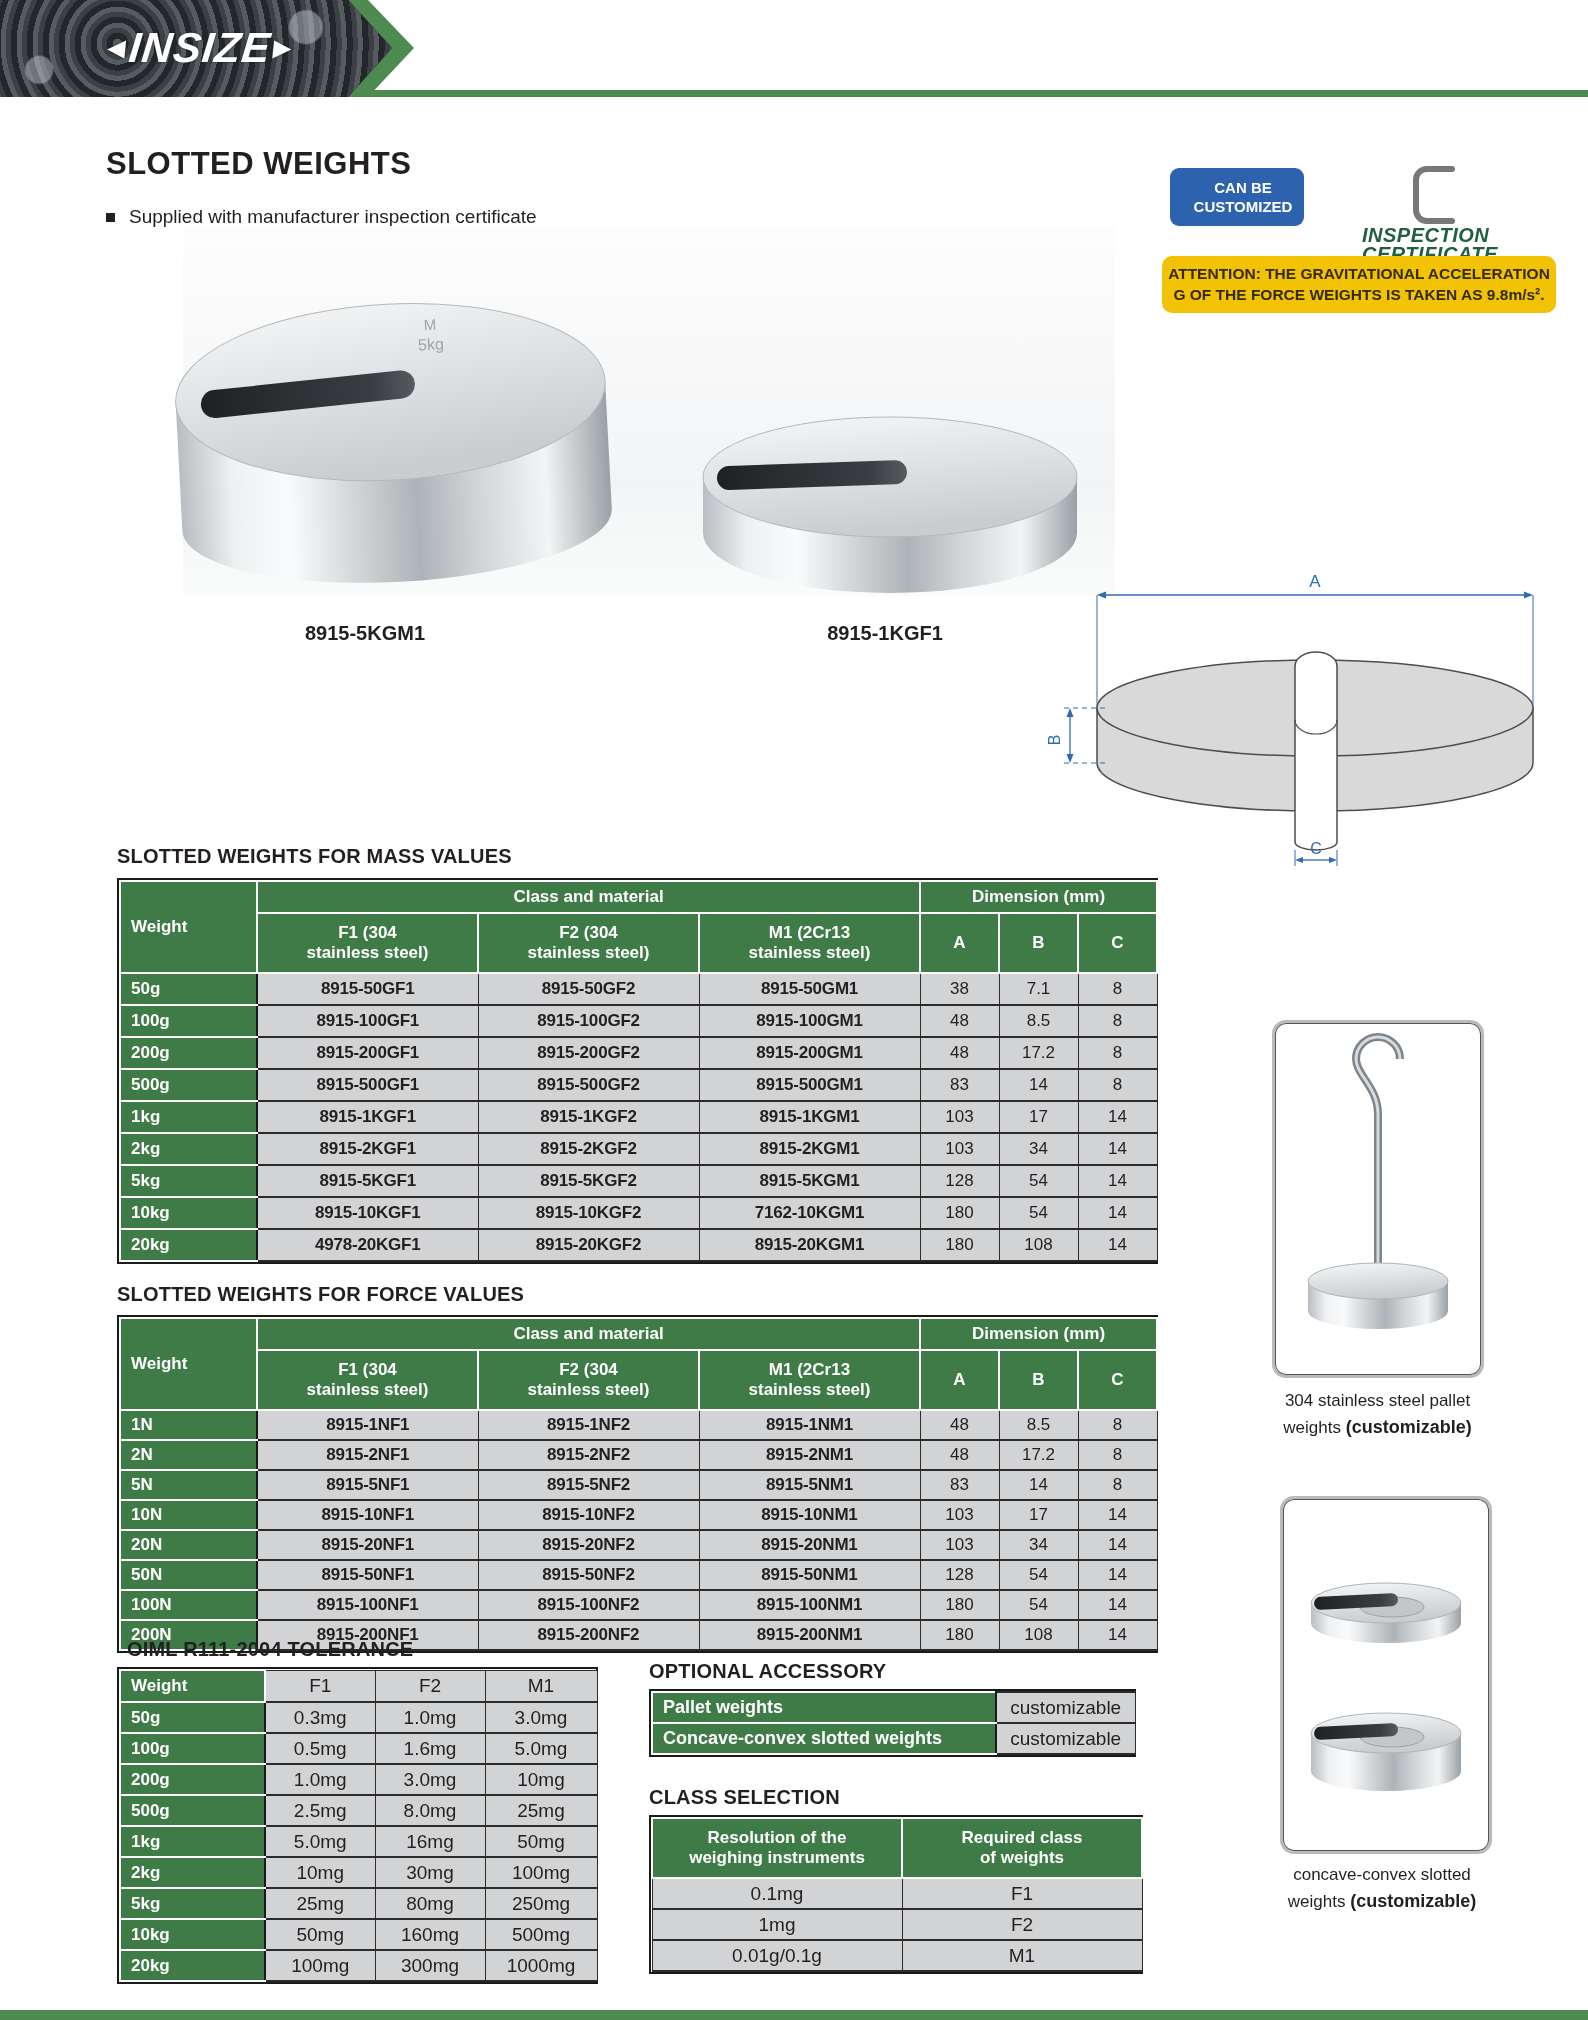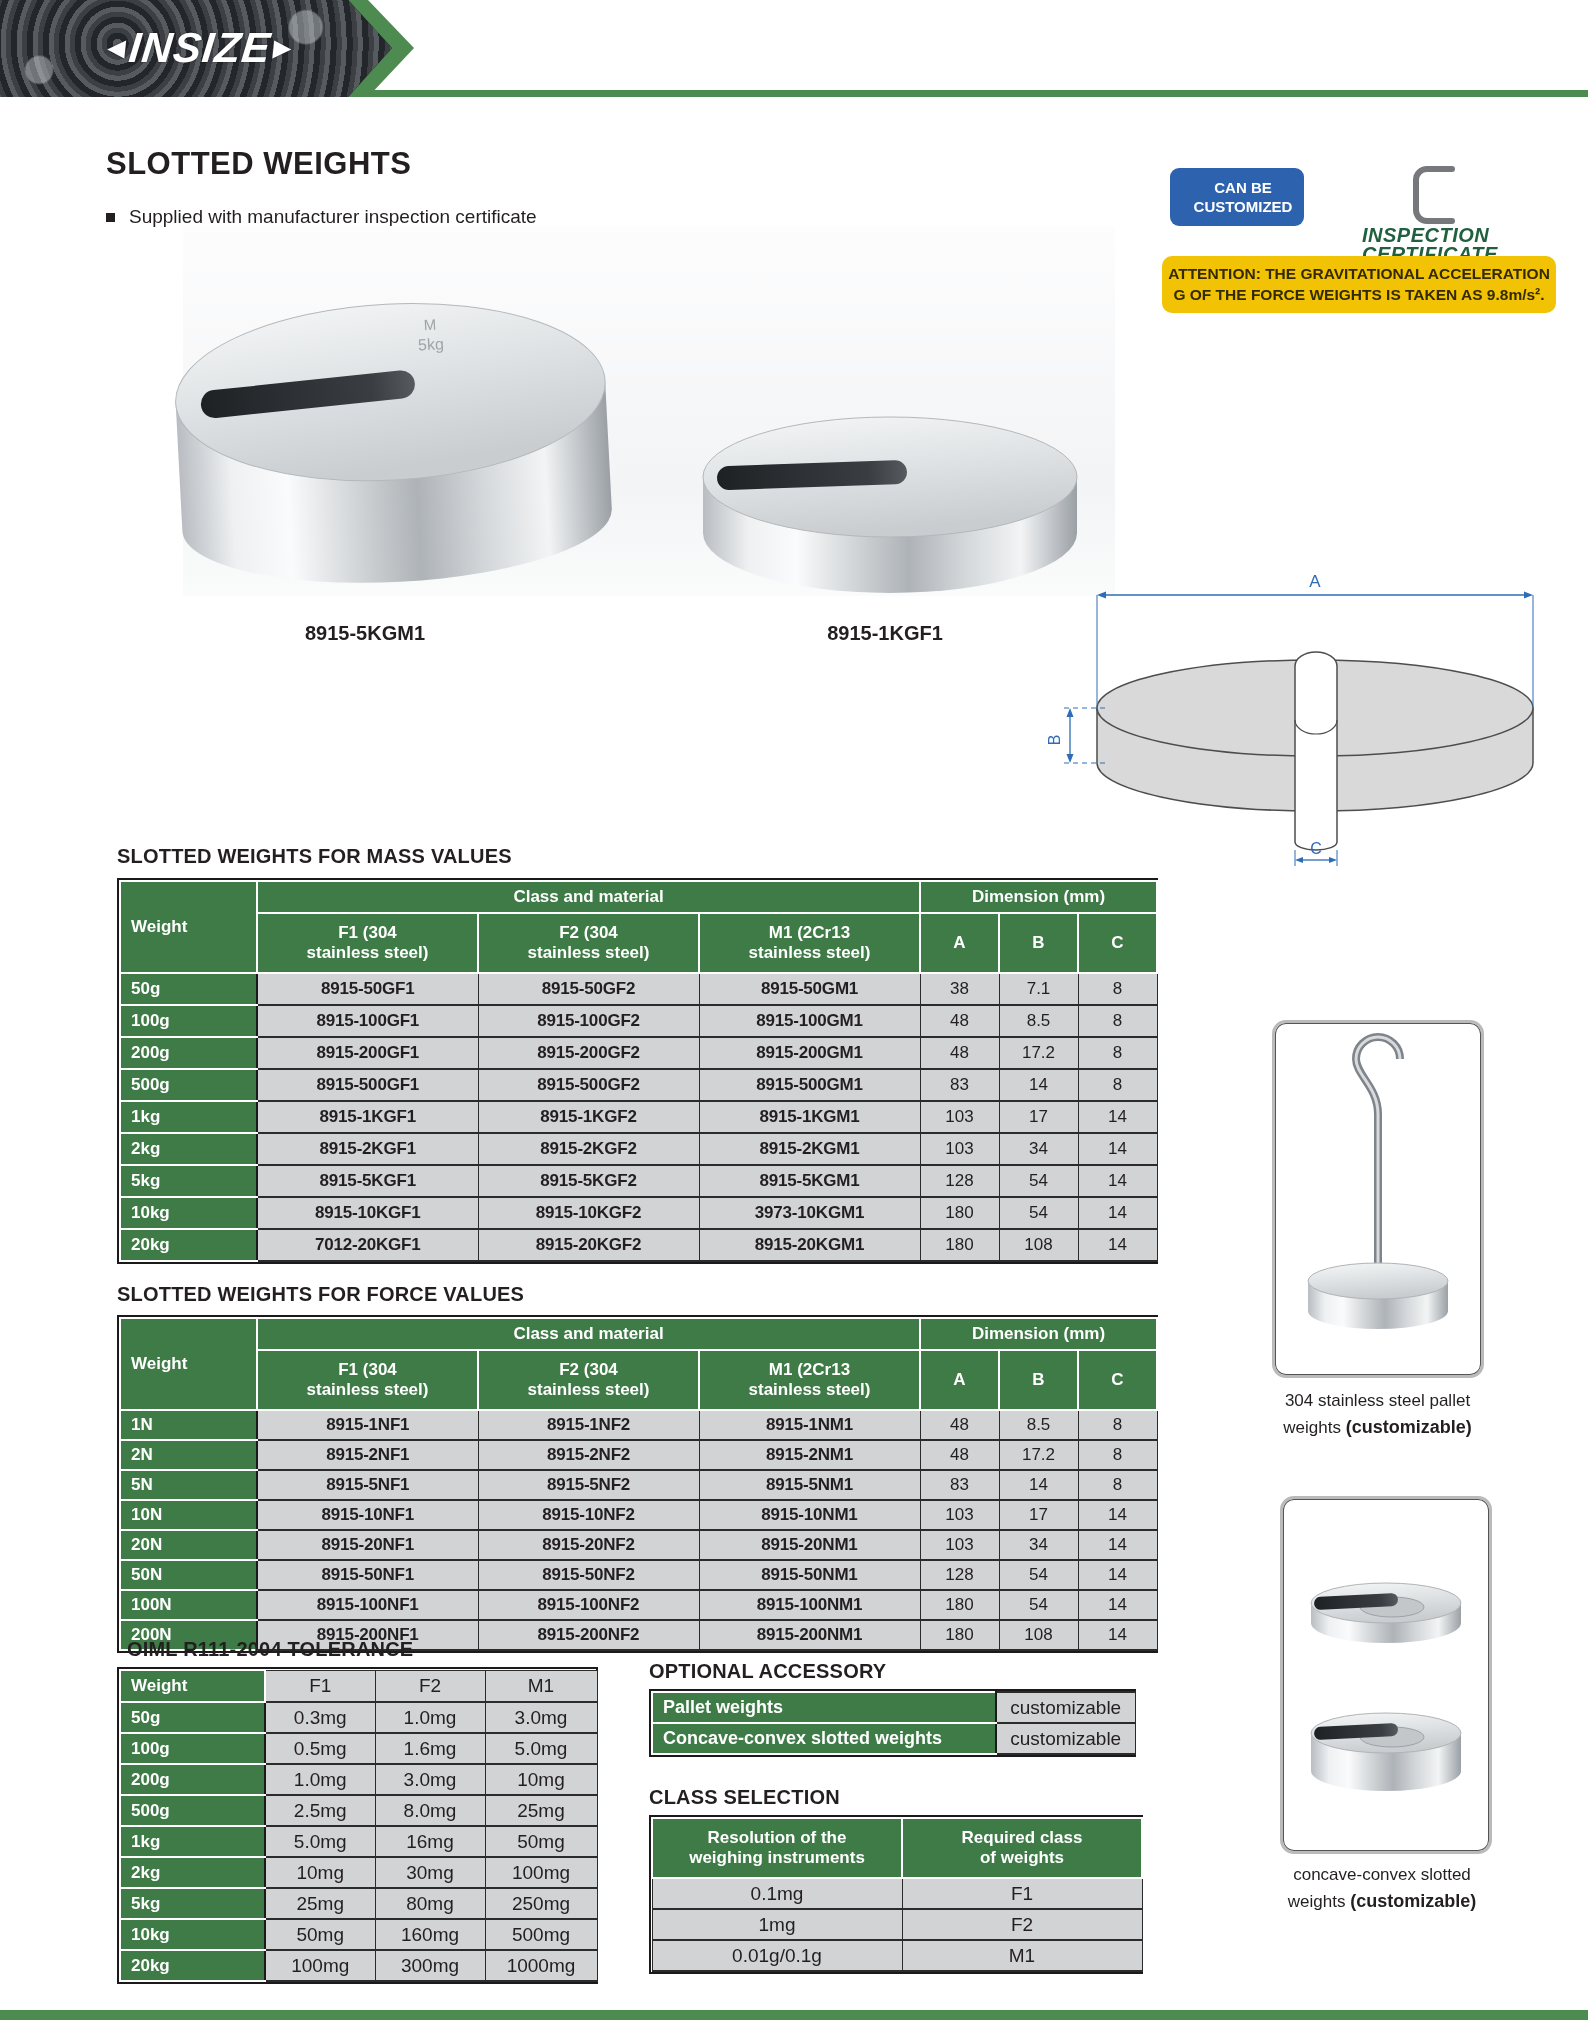--- a/index.html
+++ b/index.html
@@ -272,28 +272,28 @@
             <td class="col-code">8915-5KGF2</td>
             <td class="col-code">8915-5KGM1</td>
             <td class="col-dim">128</td>
             <td class="col-dim">54</td>
             <td class="col-dim">14</td>
           </tr>
           <tr>
             <td class="col-weight">10kg</td>
             <td class="col-code">8915-10KGF1</td>
             <td class="col-code">8915-10KGF2</td>
-            <td class="col-code">3973-10KGM1</td>
+            <td class="col-code">7162-10KGM1</td>
             <td class="col-dim">180</td>
             <td class="col-dim">54</td>
             <td class="col-dim">14</td>
           </tr>
           <tr>
             <td class="col-weight">20kg</td>
-            <td class="col-code">7012-20KGF1</td>
+            <td class="col-code">4978-20KGF1</td>
             <td class="col-code">8915-20KGF2</td>
             <td class="col-code">8915-20KGM1</td>
             <td class="col-dim">180</td>
             <td class="col-dim">108</td>
             <td class="col-dim">14</td>
           </tr>
         </tbody>
     </table>
   </div>
 

